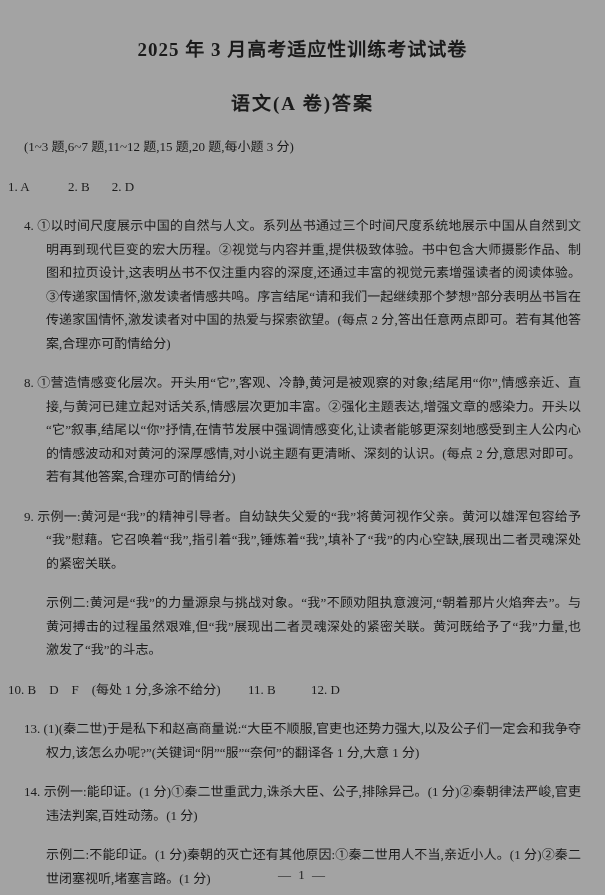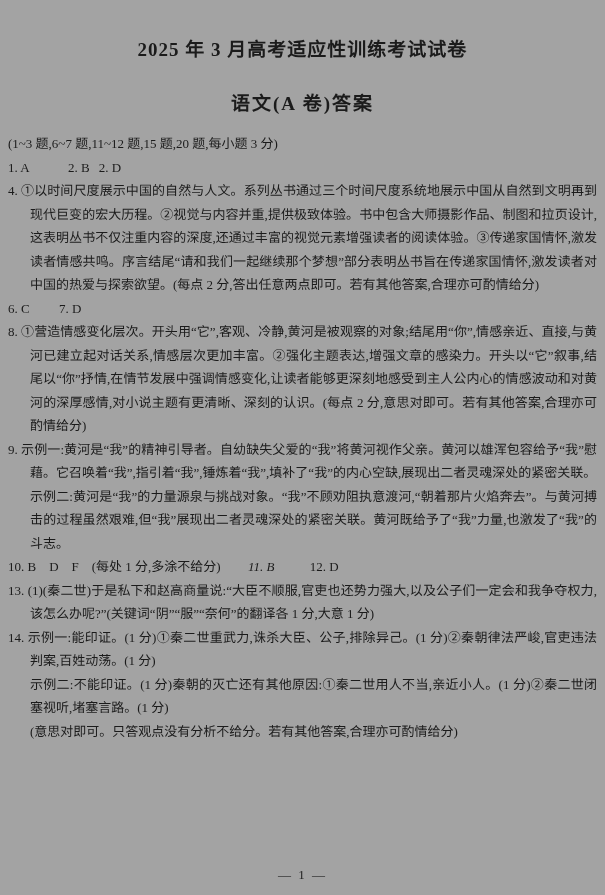--- a/index.html
+++ b/index.html
@@ -31,43 +31,43 @@
     font-weight: 700;
     letter-spacing: 2px;
     line-height: 30px;
   }
   .content {
     margin: 13px 8px 0;
     font-size: 13px;
     line-height: 23.5px;
   }
   .content p {
-    margin: 0;
+    margin: 16px;
     text-align: justify;
     text-justify: inter-ideograph;
   }
   .hang {
     padding-left: 22px;
     text-indent: -22px;
   }
   .sub {
     padding-left: 22px;
   }
   .note {
     padding-left: 0;
   }
   .row {
     white-space: nowrap;
   }
   .row span { display: inline-block; }
   .row-123 .c1 { margin-right: 35px; text-align: center; }
-  .row-123 .c2 { margin-right: 6px; }
+  .row-123 .c2 { margin-right: 19px; }
   .row-67 .c1 { margin-right: 26px; }
   .row-10 .c1 { margin-right: 24px; }
-  .row-10 .c2 { margin-right: 32px; font-style: italic; }
+  .row-10 .c2 { margin-right: 32px; }
   .page-footer {
     position: absolute;
     left: 0;
     bottom: 12px;
     width: 100%;
     text-align: center;
     font-size: 13px;
     color: #222222;
     letter-spacing: 2px;
   }
@@ -86,24 +86,20 @@
 
     <div class="row row-123">
       <span class="c1">1. A</span>
       <span class="c2">2. B</span>
       <span class="c3">2. D</span>
     </div>
 
     <p class="hang">4. ①以时间尺度展示中国的自然与人文。系列丛书通过三个时间尺度系统地展示中国从自然到文明再到现代巨变的宏大历程。②视觉与内容并重,提供极致体验。书中包含大师摄影作品、制图和拉页设计,这表明丛书不仅注重内容的深度,还通过丰富的视觉元素增强读者的阅读体验。③传递家国情怀,激发读者情感共鸣。序言结尾“请和我们一起继续那个梦想”部分表明丛书旨在传递家国情怀,激发读者对中国的热爱与探索欲望。(每点 2 分,答出任意两点即可。若有其他答案,合理亦可酌情给分)</p>
 
 
-    <div class="row row-67">
-      <span class="c1">6. C</span>
-      <span class="c2">7. D</span>
-    </div>
 
     <p class="hang">8. ①营造情感变化层次。开头用“它”,客观、冷静,黄河是被观察的对象;结尾用“你”,情感亲近、直接,与黄河已建立起对话关系,情感层次更加丰富。②强化主题表达,增强文章的感染力。开头以“它”叙事,结尾以“你”抒情,在情节发展中强调情感变化,让读者能够更深刻地感受到主人公内心的情感波动和对黄河的深厚感情,对小说主题有更清晰、深刻的认识。(每点 2 分,意思对即可。若有其他答案,合理亦可酌情给分)</p>
 
     <p class="hang">9. 示例一:黄河是“我”的精神引导者。自幼缺失父爱的“我”将黄河视作父亲。黄河以雄浑包容给予“我”慰藉。它召唤着“我”,指引着“我”,锤炼着“我”,填补了“我”的内心空缺,展现出二者灵魂深处的紧密关联。</p>
     <p class="sub">示例二:黄河是“我”的力量源泉与挑战对象。“我”不顾劝阻执意渡河,“朝着那片火焰奔去”。与黄河搏击的过程虽然艰难,但“我”展现出二者灵魂深处的紧密关联。黄河既给予了“我”力量,也激发了“我”的斗志。</p>
 
     <div class="row row-10">
       <span class="c1">10. B　D　F　(每处 1 分,多涂不给分)</span>
       <span class="c2">11. B</span>
       <span class="c3">12. D</span>

